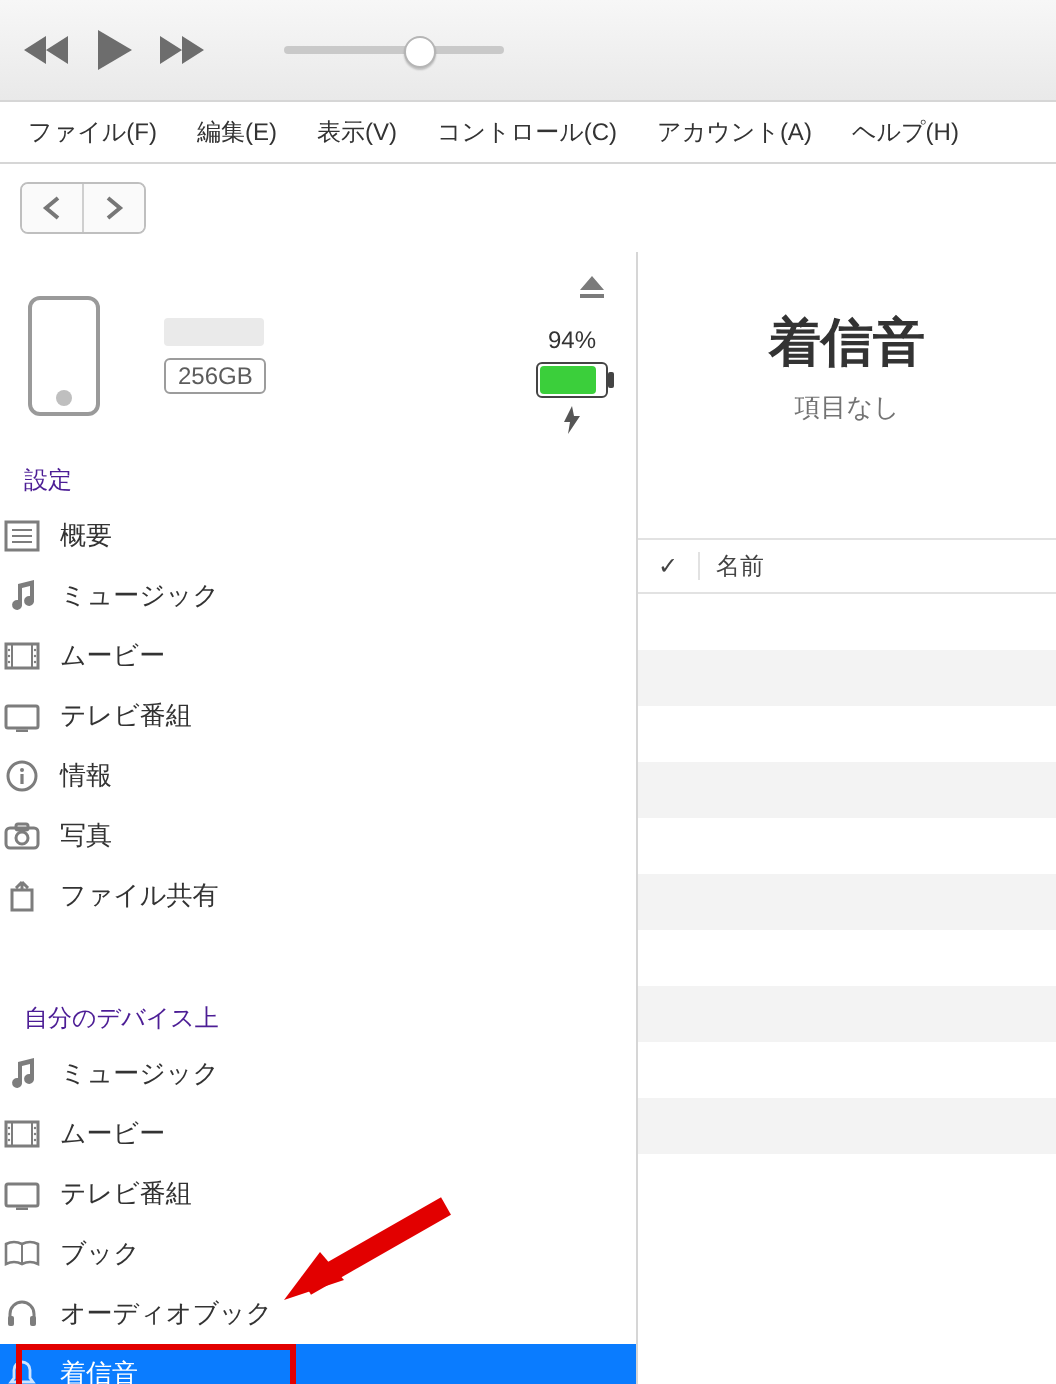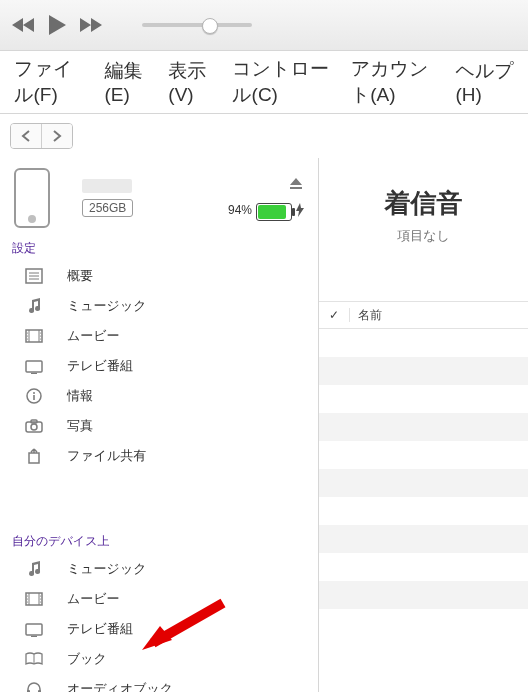--- a/index.html
+++ b/index.html
@@ -5,49 +5,49 @@
   html,body{margin:0;padding:0;font-family:"Hiragino Kaku Gothic ProN","Yu Gothic","Meiryo",sans-serif;font-size:13px;color:#333;background:#fff;}
   .app{width:528px;height:692px;position:relative;overflow:hidden;background:#fff;}
   
   .playbar{height:50px;background:linear-gradient(#f7f7f7,#e9e9e9);border-bottom:1px solid #d6d6d6;display:flex;align-items:center;padding:0 12px;}
   .pb-btn{display:flex;align-items:center;justify-content:center;color:#6d6d6d;margin-right:10px;}
   .pb-btn svg{display:block;}
   .volume{margin-left:30px;display:flex;align-items:center;}
   .vol-track{width:110px;height:4px;background:#c9c9c9;border-radius:2px;position:relative;}
   .vol-knob{position:absolute;left:60px;top:-5px;width:14px;height:14px;background:#fff;border:1px solid #b5b5b5;border-radius:50%;box-shadow:0 1px 1px rgba(0,0,0,.2);}
   
-  .menubar{height:30px;border-bottom:1px solid #d6d6d6;display:flex;align-items:center;padding:16px 4px;font-size:19px;}
+  .menubar{height:30px;border-bottom:1px solid #d6d6d6;display:flex;align-items:center;padding:0 4px;font-size:12px;}
   .menubar span{padding:0 10px;cursor:default;}
   
   .navrow{height:36px;display:flex;align-items:center;padding:4px 10px;}
   .navbtns{display:flex;border:1px solid #bfbfbf;border-radius:4px;overflow:hidden;}
   .navbtns div{width:30px;height:24px;display:flex;align-items:center;justify-content:center;color:#777;background:#fafafa;}
   .navbtns div+div{border-left:1px solid #cfcfcf;}
   
   .split{display:flex;height:calc(692px - 50px - 30px - 36px);}
   .sidebar{width:318px;border-right:1px solid #d6d6d6;display:flex;flex-direction:column;}
   .content{flex:1;display:flex;flex-direction:column;}
   
   .device{display:flex;align-items:center;padding:10px 14px 6px 14px;gap:20px;}
   .phone{width:32px;height:56px;border:2px solid #9a9a9a;border-radius:6px;background:#fff;position:relative;}
   .phone::after{content:"";position:absolute;bottom:3px;left:50%;width:8px;height:8px;background:#bfbfbf;border-radius:50%;transform:translateX(-50%);}
   .dev-labels{margin-left:12px;flex:1;}
   .dev-name{width:50px;height:14px;background:#eaeaea;border-radius:2px;margin-bottom:6px;}
   .cap-badge{display:inline-block;border:1px solid #9c9c9c;border-radius:3px;padding:1px 6px;font-size:12px;color:#5c5c5c;}
   .dev-right{display:flex;flex-direction:column;align-items:flex-end;gap:8px;}
   .eject svg{color:#7b7b7b;}
-  .battery-row{display:flex;align-items:flex-start;gap:4px;font-size:12px;}
+  .battery-row{display:flex;align-items:center;gap:4px;font-size:12px;flex-direction:column;}
   .batt{width:34px;height:16px;border:1.5px solid #444;border-radius:3px;position:relative;}
   .batt::after{content:"";position:absolute;right:-4px;top:4px;width:3px;height:8px;background:#444;border-radius:1px;}
   .batt-fill{position:absolute;left:1px;top:1px;bottom:1px;background:#3bcf3b;border-radius:2px;}
   
   .sect-head{font-size:12px;color:#4c1d95;padding:6px 12px 4px 12px;}
   
   .slist{margin:0;padding:0;list-style:none;flex:1;}
-  .sitem{display:flex;align-items:center;height:30px;padding:0 24px;gap:23px;color:#333;}
+  .sitem{display:flex;align-items:center;height:30px;padding:0 1px;gap:9px;color:#333;}
   .sitem .ic{width:20px;display:flex;justify-content:center;color:#7d7d7d;}
   .sitem.selected{background:#0a7cff;color:#fff;}
   .sitem.selected .ic{color:#cfe4ff;}
   .sitem.highlighted{position:relative;}
   .sitem.highlighted::after{content:"";position:absolute;left:8px;right:170px;top:0;bottom:0;border:3px solid #e20000;pointer-events:none;}
   
   .content-inner{padding:28px 0 0 0;text-align:center;}
   .ct-title{font-size:26px;font-weight:600;margin:0;}
   .ct-sub{font-size:13px;color:#737373;margin-top:6px;}
   .tbl-head{margin-top:56px;border-top:1px solid #e2e2e2;border-bottom:1px solid #e2e2e2;height:26px;display:flex;align-items:center;font-size:12px;color:#444;}

